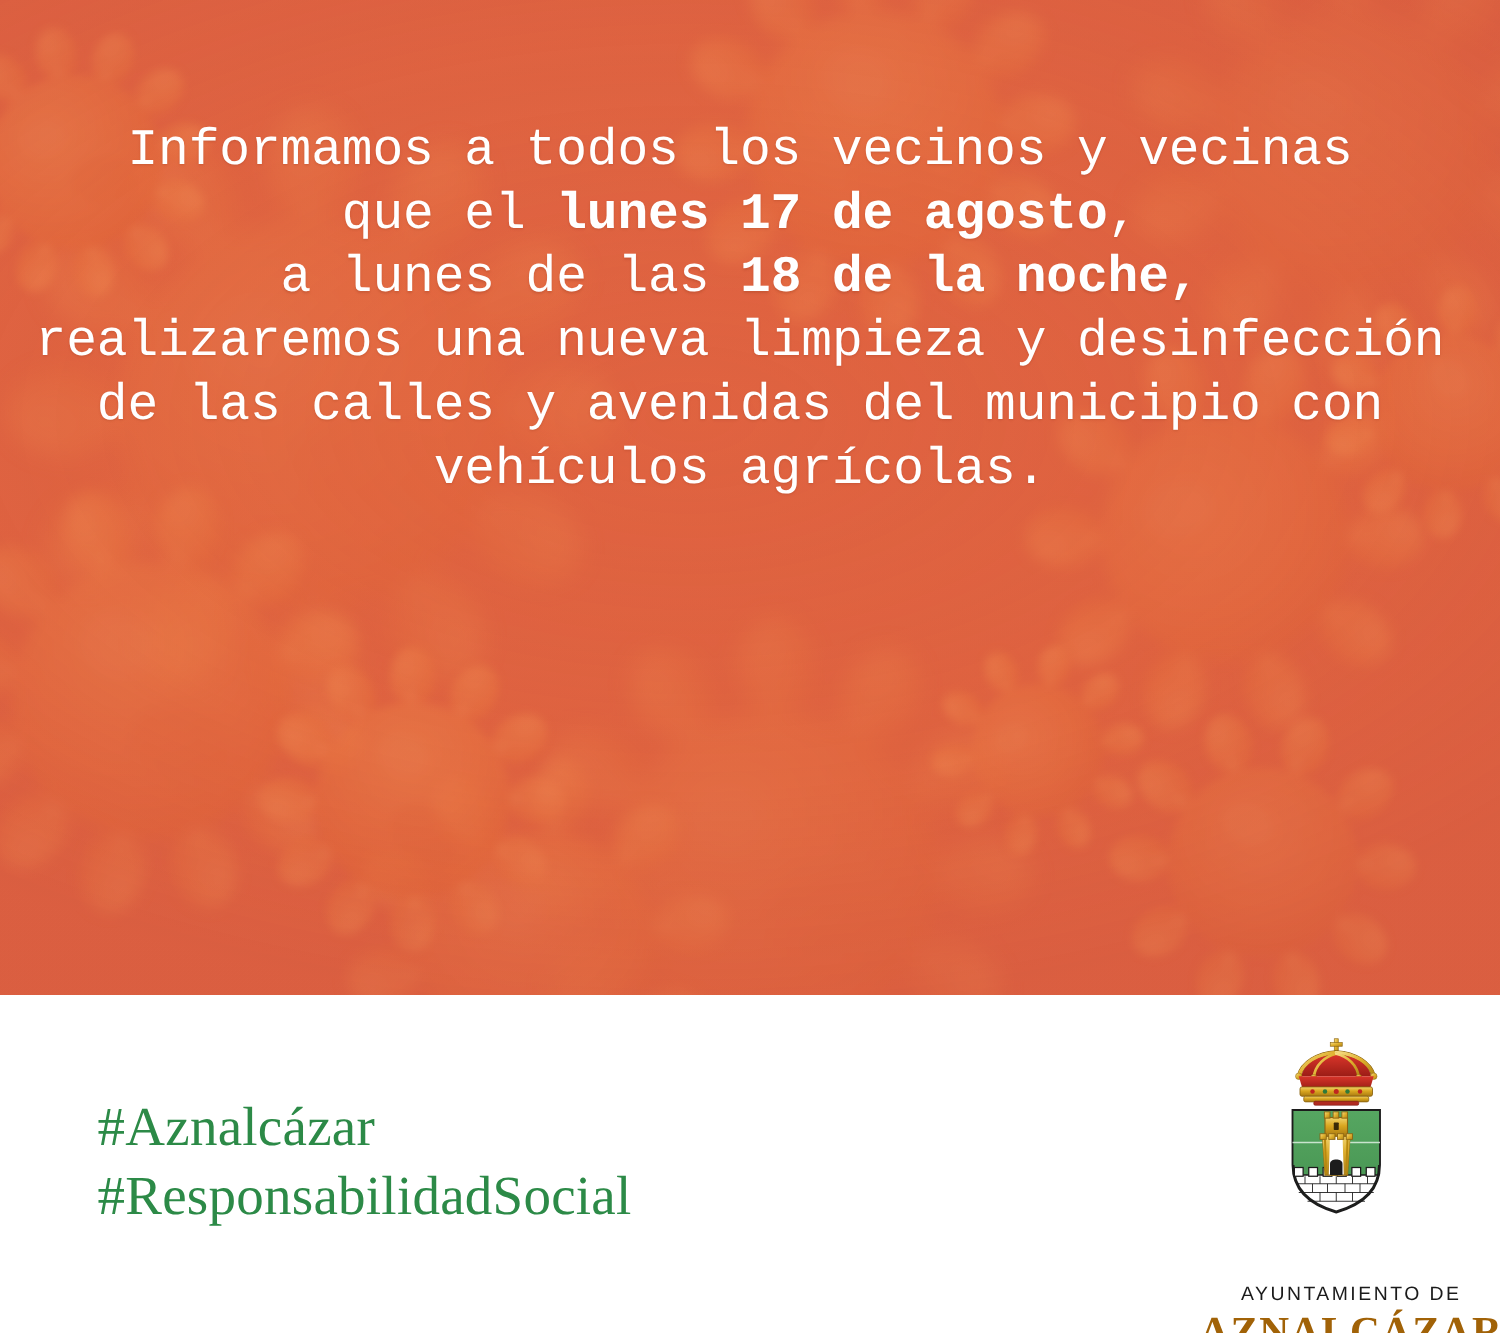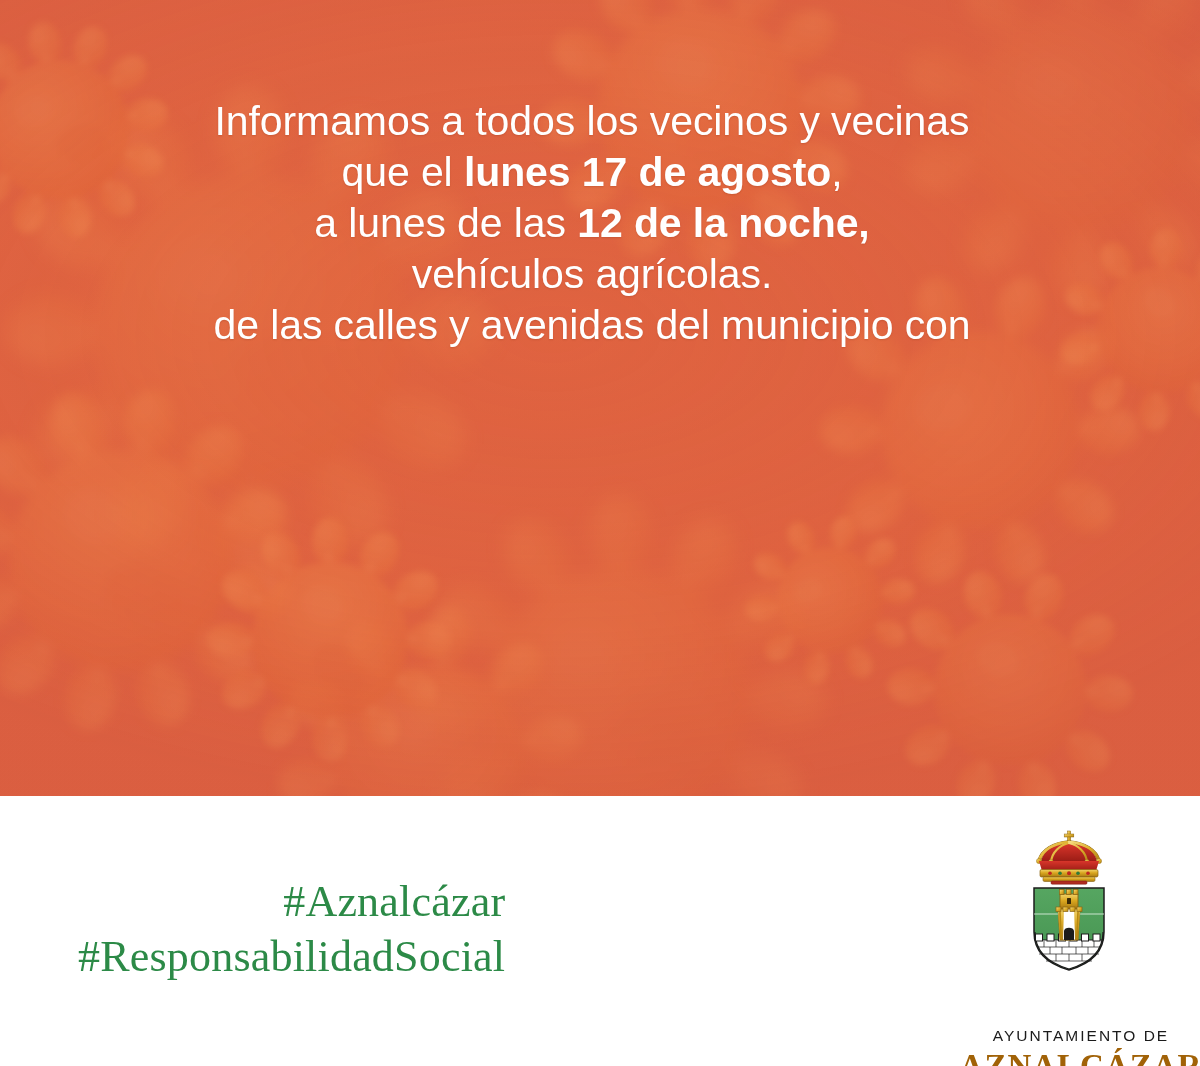--- a/index.html
+++ b/index.html
@@ -44,21 +44,21 @@
   }
 
   
   .message {
     position: absolute;
     left: 0;
     top: 96px;
     width: 1184px;
     text-align: center;
     color: #ffffff;
-    font-family: Liberation Sans, sans-serif;
+    font-family: Liberation Mono, monospace;
     font-size: 41px;
     line-height: 51px;
     letter-spacing: -0.1px;
     text-shadow: 0 1px 2px rgba(120,40,20,0.22);
   }
   .message p {
     margin: 0;
   }
   .para-gap-1 { height: 52px; }
   .para-gap-2 { height: 54px; }
@@ -81,21 +81,21 @@
     position: absolute;
     left: 78px;
     top: 78px;
     color: #2c8a47;
     font-family: "Liberation Serif", serif;
     font-size: 44px;
     line-height: 55px;
     font-weight: normal;
     letter-spacing: 0.2px;
   }
-  .hashtags div { white-space: nowrap; text-align: right; }
+  .hashtags div { white-space: nowrap; }
 
   
   .emblem {
     position: absolute;
     left: 938px;
     top: 32px;
     width: 262px;
     height: 218px;
   }
   .emblem-shield-wrap {
@@ -300,24 +300,25 @@
     </svg>
 
     <div class="hero-vignette"></div>
 
     <div class="message">
 
       <p>Informamos a todos los vecinos y vecinas</p>
 
       <p><span>que  el </span><b>lunes 17 de agosto</b><span>,</span></p>
 
-      <p><span>a lunes de las </span><b>12 de la noche,</b></p>
-
+      <p><span>a lunes de las </span><b>18 de la noche,</b></p>
+
+      <p>realizaremos una nueva limpieza y desinfección</p>
+      <p>de las calles y avenidas del municipio con</p>
       <p>vehículos agrícolas.</p>
-      <p>de las calles y avenidas del municipio con</p>
 
       <div class="para-gap-1"></div>
 
 
       <div class="para-gap-2"></div>
 
     </div>
   </div>
 
   <div class="footer">

